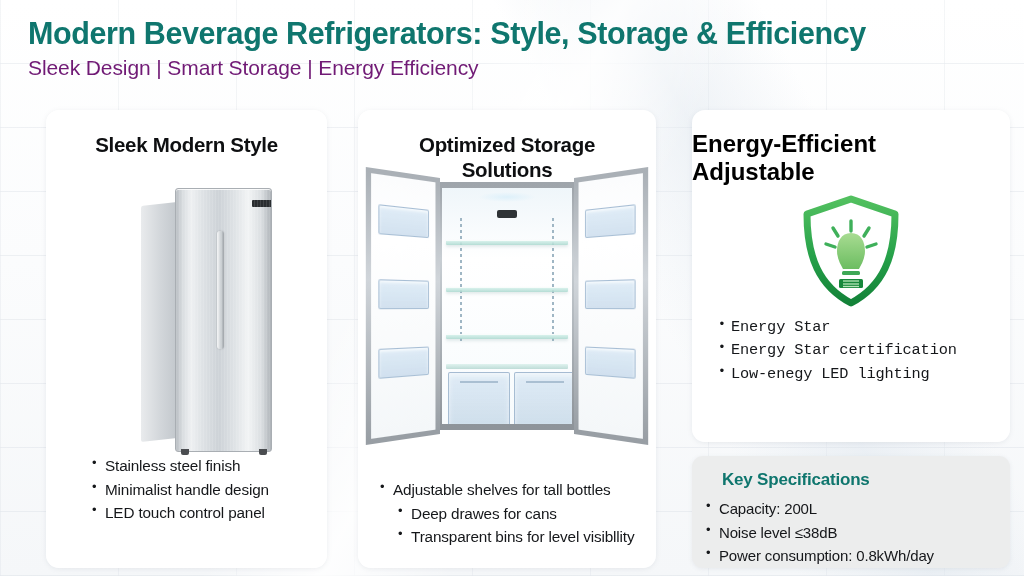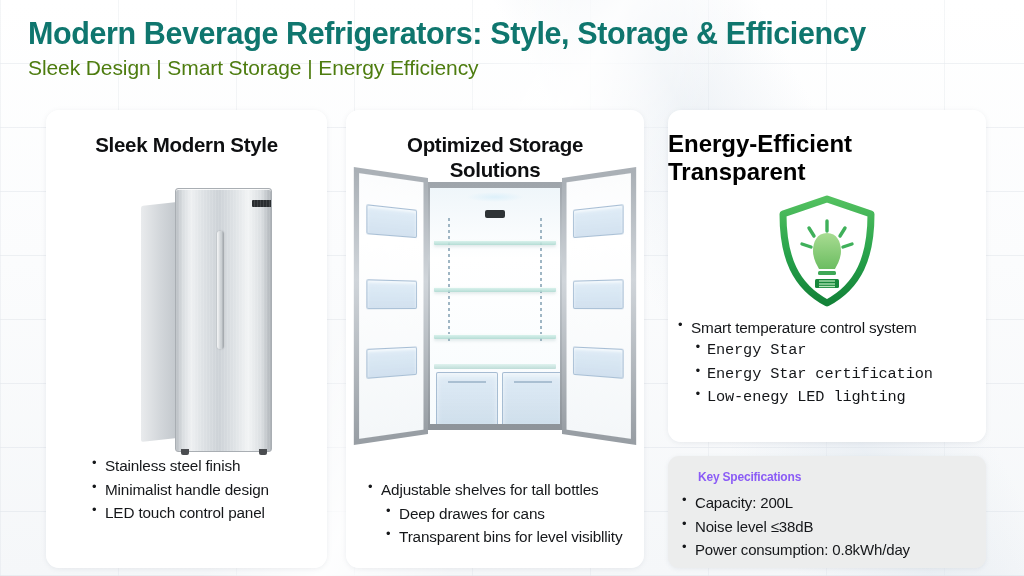--- a/index.html
+++ b/index.html
@@ -29,28 +29,28 @@
       linear-gradient(62deg, rgba(228,234,240,0) 60%, rgba(222,230,238,.5) 70%, rgba(228,234,240,0) 80%);
   }
 
   
   .header{ position:absolute; left:28px; top:16px; z-index:5; }
   .title{
     font-size:30.5px; font-weight:bold; color:#0f766e;
     letter-spacing:-0.4px; white-space:nowrap; line-height:1.15;
   }
   .subtitle{
-    font-size:21px; color:#4d7c0f; font-weight:normal;
+    font-size:21px; color:#701a75; font-weight:normal;
     margin-top:5px; white-space:nowrap; letter-spacing:-0.1px;
   }
 
   
   .cards{
     position:absolute; left:0; top:110px; width:1024px; height:458px;
-    z-index:4; display:flex; gap:0;
+    z-index:4; display:flex; gap:12px;
   }
   .card{
     background:rgba(255,255,255,.97);
     border-radius:13px;
     box-shadow:0 1px 5px rgba(120,135,150,.13);
     position:relative;
   }
   .card-1{ margin-left:46px; width:281px; }
   .card-2{ margin-left:19px; width:298px; }
   .col-3{ margin-left:24px; width:318px; display:flex; flex-direction:column; }
@@ -200,21 +200,21 @@
   .c3-list li.indent{ margin-left:16px;font-family:Liberation Mono, monospace; }
 
   .shield-wrap{ position:absolute; left:0; right:0; top:85px; display:flex; justify-content:center; }
 
   .specs{
     margin-top:14px; background:#eceded; border-radius:11px;
     height:112px; padding:14px 0 0 14px; position:relative;
     box-shadow:0 1px 4px rgba(120,135,150,.12);
   }
   .specs h3{
-    font-size:12px; font-weight:bold; color:#8b5cf6; margin-left:16px; letter-spacing:-0.2px;
+    font-size:17px; font-weight:bold; color:#0f766e; margin-left:16px; letter-spacing:-0.2px;
   }
   .specs ul{ list-style:none; margin-top:7px; }
   .specs li{
     font-size:15px; color:#15171a; line-height:1.58;
     position:relative; padding-left:13px; white-space:nowrap; letter-spacing:-0.15px;
   }
   .specs li:before{
     content:"\2022"; position:absolute; left:0; top:-1px; font-size:13px;
   }
 </style>
@@ -288,21 +288,21 @@
       <li class="indent">Deep drawes for cans</li>
       <li class="indent">Transparent bins for level visibllity</li>
     </ul>
   </div>
 
   <div class="col-3">
 
     <div class="card-3">
       <h2>
         <span>Energy-Efficient</span><br>
-        <span>Transparent</span>
+        <span>Adjustable</span>
       </h2>
 
       <div class="shield-wrap">
         <svg width="104" height="112" viewBox="0 0 104 112">
           <defs>
             <linearGradient id="shieldGrad" x1="0" y1="0" x2="0" y2="1">
               <stop offset="0%" stop-color="#52c05f"></stop>
               <stop offset="55%" stop-color="#26a14a"></stop>
               <stop offset="100%" stop-color="#138238"></stop>
             </linearGradient>
@@ -324,21 +324,20 @@
           <rect x="40" y="84" width="24" height="9" rx="1.5" fill="#18883c"></rect>
           <g stroke="#b9e6b9" stroke-width="1.3">
             <line x1="44" y1="86" x2="60" y2="86"></line>
             <line x1="44" y1="89" x2="60" y2="89"></line>
             <line x1="44" y1="91.5" x2="60" y2="91.5"></line>
           </g>
         </svg>
       </div>
 
       <ul class="bullets c3-list">
-        <li>Smart temperature control system</li>
         <li class="indent">Energy Star</li>
         <li class="indent">Energy Star certification</li>
         <li class="indent">Low-enegy LED lighting</li>
       </ul>
     </div>
 
     <div class="specs">
       <h3>Key Specifications</h3>
       <ul>
         <li>Capacity: 200L</li>

